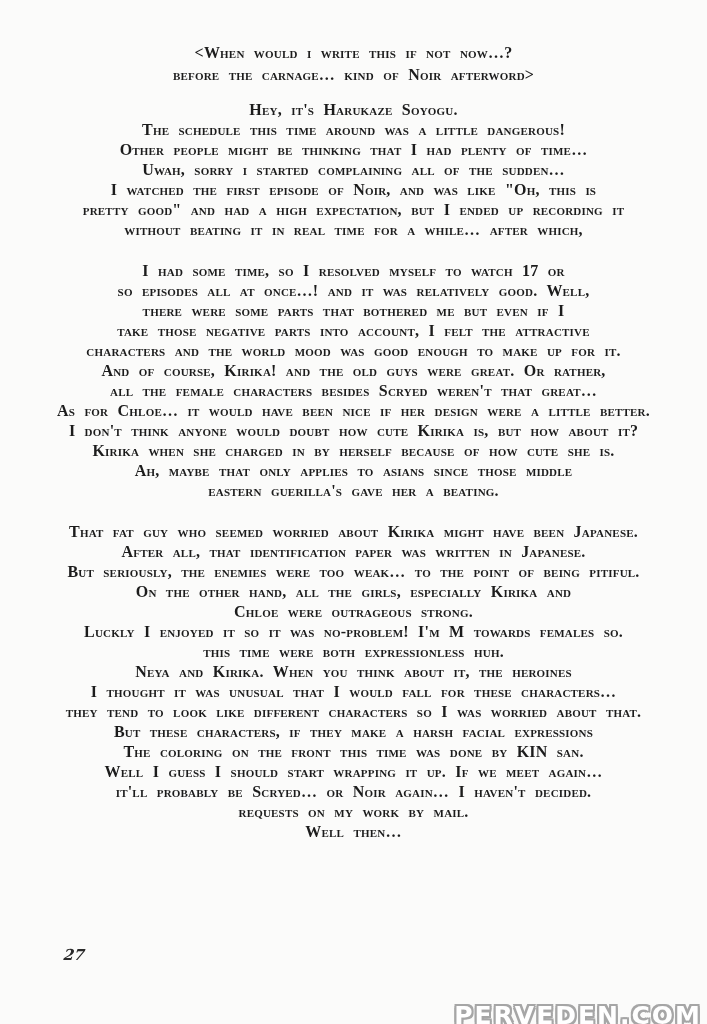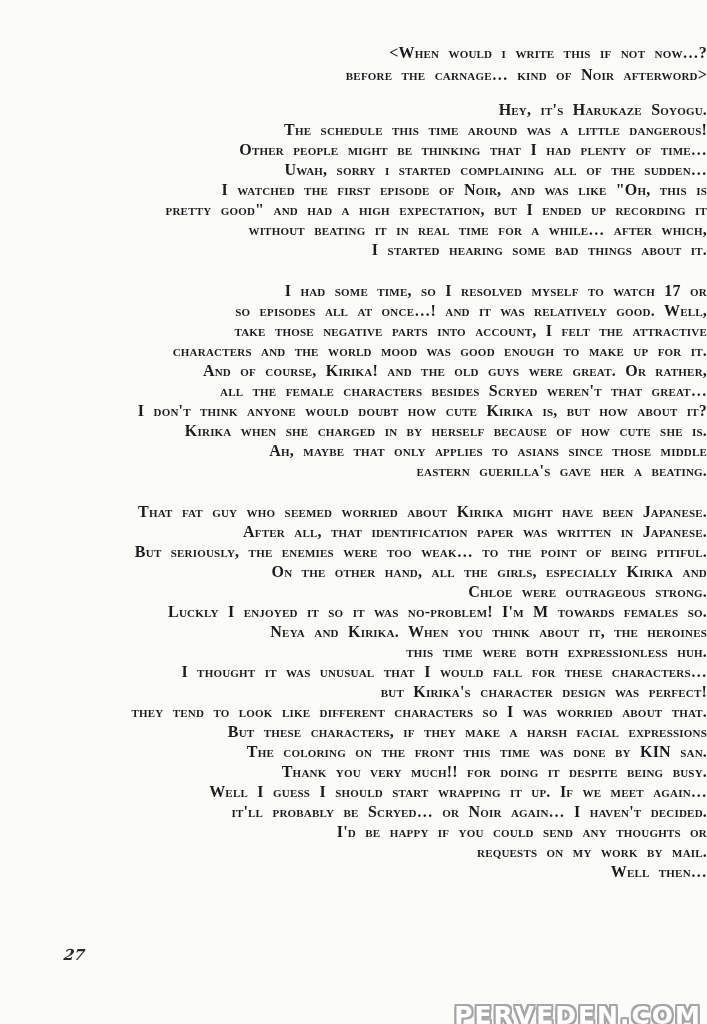--- a/index.html
+++ b/index.html
@@ -15,21 +15,21 @@
     background: #fbfbfa;
     overflow: hidden;
     font-family: "Liberation Serif", serif;
     color: #1c1c1c;
   }
   .content {
     position: absolute;
     top: 42px;
     left: 0;
     right: 0;
-    text-align: right;
+    text-align: center;
   }
   .line {
     font-variant: small-caps;
     font-weight: bold;
     font-size: 16px;
     line-height: 20px;
     word-spacing: 0.32em;
     letter-spacing: 0.2px;
     white-space: nowrap;
   }
@@ -80,52 +80,50 @@
         <div class="line">before the carnage… kind of Noir afterword&gt;</div>
       </div>
     <div class="paragraph">
         <div class="line">Hey, it's Harukaze Soyogu.</div>
         <div class="line">The schedule this time around was a little dangerous!</div>
         <div class="line">Other people might be thinking that I had plenty of time…</div>
         <div class="line">Uwah, sorry i started complaining all of the sudden…</div>
         <div class="line">I watched the first episode of Noir, and was like "Oh, this is</div>
         <div class="line">pretty good" and had a high expectation, but I ended up recording it</div>
         <div class="line">without beating it in real time for a while… after which,</div>
-        <div class="line">I started hearing some bad things about it.</div>
       </div>
     <div class="paragraph">
         <div class="line">I had some time, so I resolved myself to watch 17 or</div>
         <div class="line">so episodes all at once…! and it was relatively good. Well,</div>
+        <div class="line">there were some parts that bothered me but even if I</div>
         <div class="line">take those negative parts into account, I felt the attractive</div>
         <div class="line">characters and the world mood was good enough to make up for it.</div>
         <div class="line">And of course, Kirika! and the old guys were great. Or rather,</div>
         <div class="line">all the female characters besides Scryed weren't that great…</div>
+        <div class="line">As for Chloe… it would have been nice if her design were a little better.</div>
         <div class="line">I don't think anyone would doubt how cute Kirika is, but how about it?</div>
         <div class="line">Kirika when she charged in by herself because of how cute she is.</div>
         <div class="line">Ah, maybe that only applies to asians since those middle</div>
         <div class="line">eastern guerilla's gave her a beating.</div>
       </div>
     <div class="paragraph">
         <div class="line">That fat guy who seemed worried about Kirika might have been Japanese.</div>
         <div class="line">After all, that identification paper was written in Japanese.</div>
         <div class="line">But seriously, the enemies were too weak… to the point of being pitiful.</div>
         <div class="line">On the other hand, all the girls, especially Kirika and</div>
         <div class="line">Chloe were outrageous strong.</div>
         <div class="line">Luckly I enjoyed it so it was no-problem! I'm M towards females so.</div>
+        <div class="line">this time were both expressionless huh.</div>
         <div class="line">Neya and Kirika. When you think about it, the heroines</div>
-        <div class="line">this time were both expressionless huh.</div>
         <div class="line">I thought it was unusual that I would fall for these characters…</div>
-        <div class="line">but Kirika's character design was perfect!</div>
         <div class="line">they tend to look like different characters so I was worried about that.</div>
         <div class="line">But these characters, if they make a harsh facial expressions</div>
         <div class="line">The coloring on the front this time was done by KIN san.</div>
-        <div class="line">Thank you very much!! for doing it despite being busy.</div>
         <div class="line">Well I guess I should start wrapping it up. If we meet again…</div>
         <div class="line">it'll probably be Scryed… or Noir again… I haven't decided.</div>
-        <div class="line">I'd be happy if you could send any thoughts or</div>
         <div class="line">requests on my work by mail.</div>
         <div class="line">Well then…</div>
       </div>
   </div>
 
   <div class="page-number">27</div>
 
   <div class="watermark">PERVEDEN.COM</div>
 </div>
 

